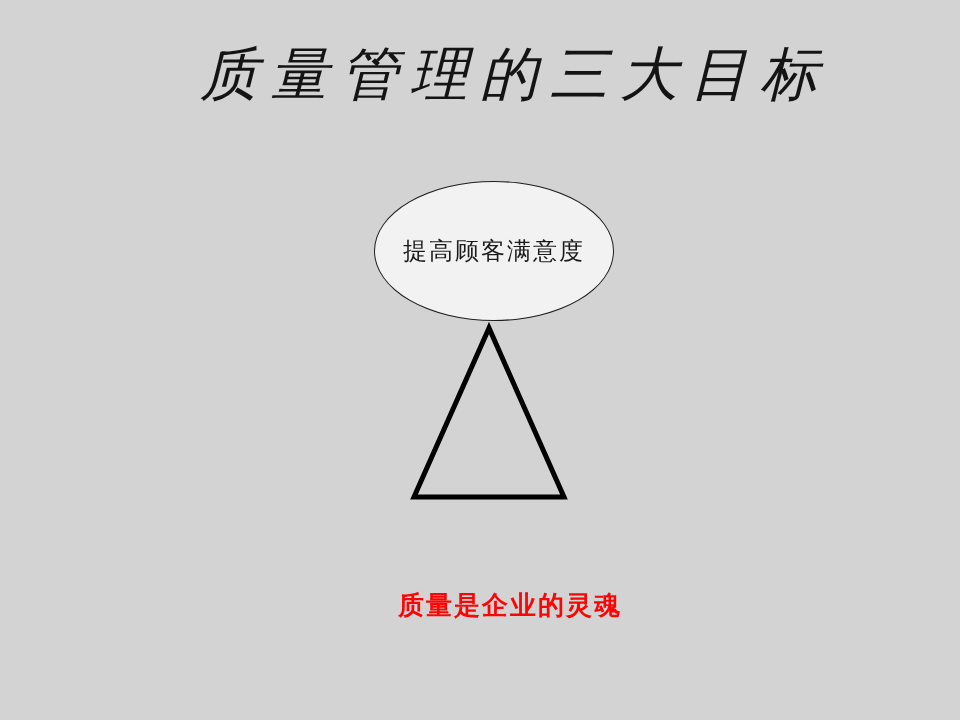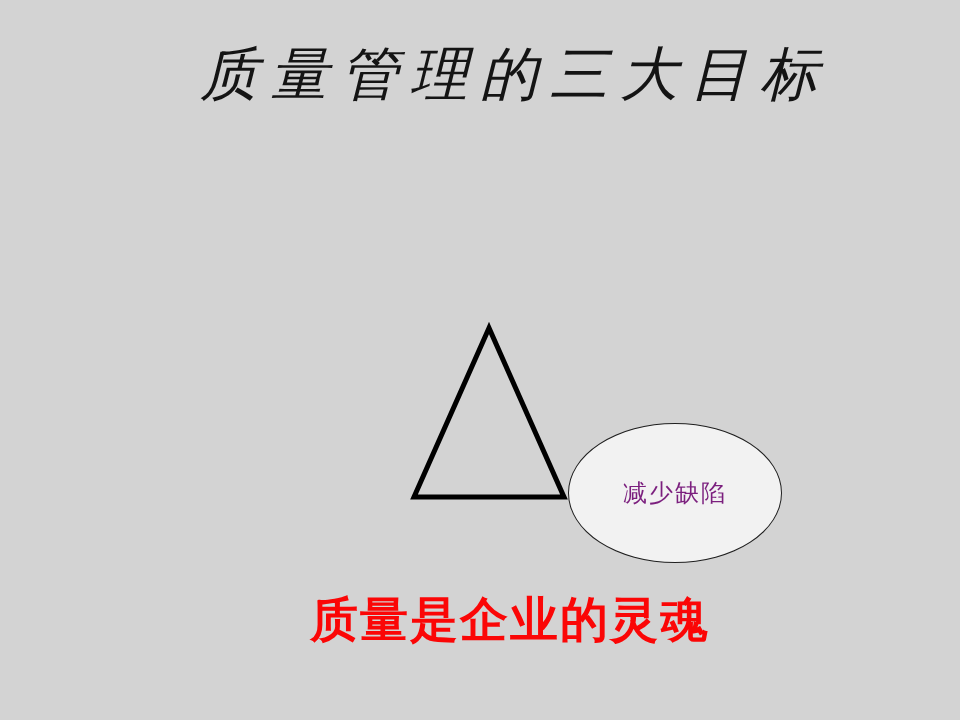--- a/index.html
+++ b/index.html
@@ -74,39 +74,39 @@
     height: 720px;
     pointer-events: none;
   }
   .slogan {
     position: absolute;
     left: 255px;
     top: 588px;
     width: 510px;
     margin: 0;
     text-align: center;
-    font-size: 48px;
+    font-size: 26px;
     font-weight: 700;
     letter-spacing: 2px;
     color: #fb0606;
     white-space: nowrap;
   }
 </style>
 </head>
 <body>
 
 <div class="slide">
 
   <h1 class="slide-title">质量管理的三大目标</h1>
 
   <svg class="triangle-layer" viewBox="0 0 960 720" xmlns="http://www.w3.org/2000/svg">
     <polygon points="489,328 414,497 564,497" fill="none" stroke="#000000" stroke-width="5" stroke-linejoin="miter"></polygon>
   </svg>
 
+  <div class="node node-top">
+    <span class="node-label">提高顾客满意度</span>
+  </div>
 
 
-  <div class="node node-bottom-right">
-    <span class="node-label">减少缺陷</span>
-  </div>
 
   <p class="slogan">质量是企业的灵魂</p>
 
 </div>
 
 </body></html>

